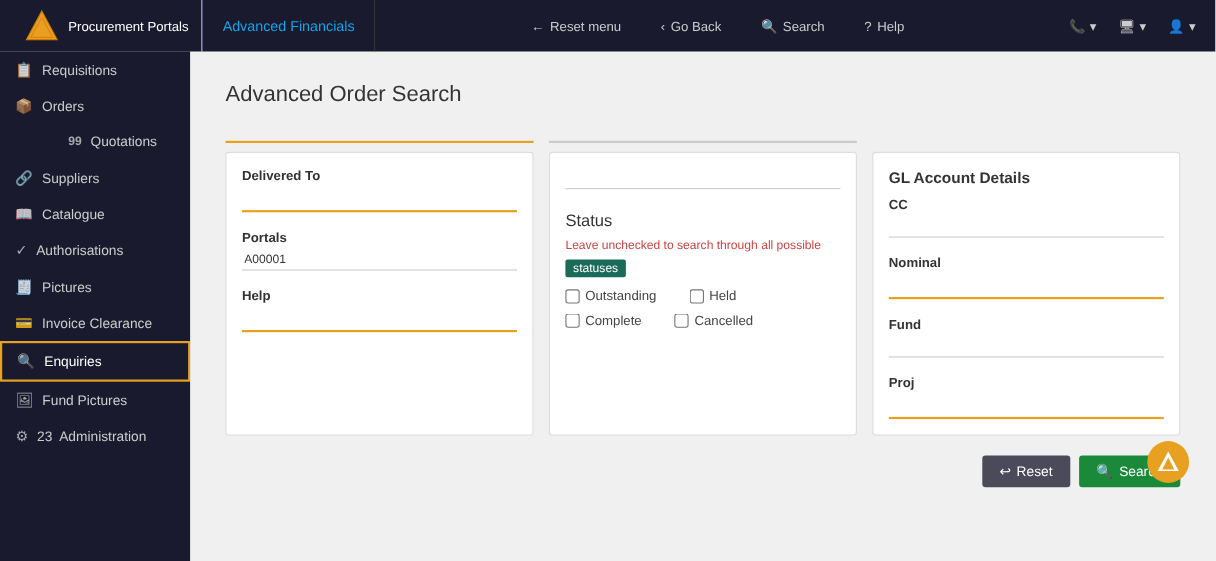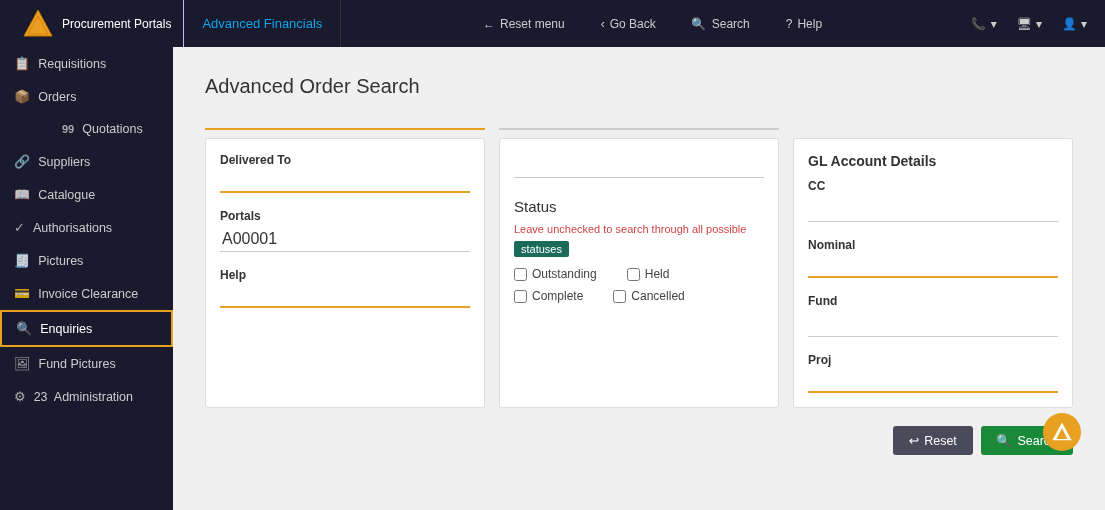--- a/index.html
+++ b/index.html
@@ -145,21 +145,21 @@
       margin-bottom: 4px;
       margin-top: 10px;
     }
     .field-label:first-child { margin-top: 0; }
     .field-input-white {
       width: 100%;
       border: none;
       border-bottom: 1px solid #ccc;
       background: transparent;
       padding: 3px 2px;
-      font-size: 16px;
+      font-size: 11px;
       outline: none;
       color: #333;
     }
     .field-input-yellow {
       width: 100%;
       border: none;
       border-bottom: 2px solid #e8a020;
       background: transparent;
       padding: 3px 2px;
       font-size: 12.5px;

